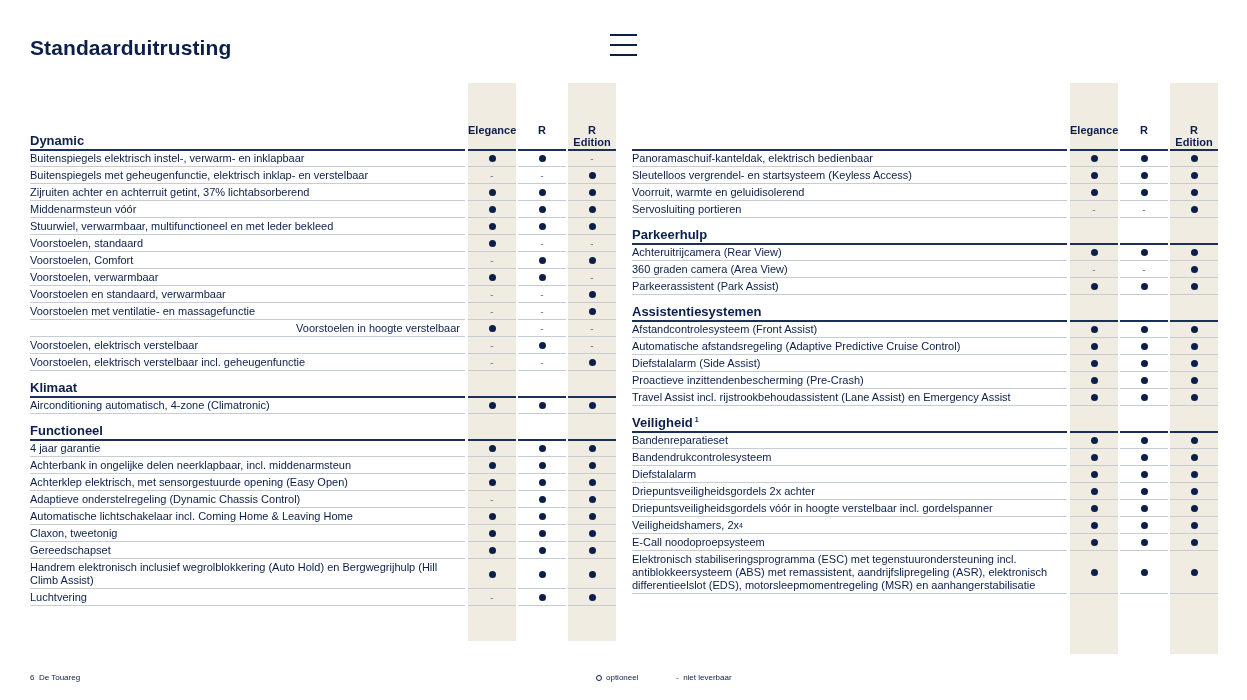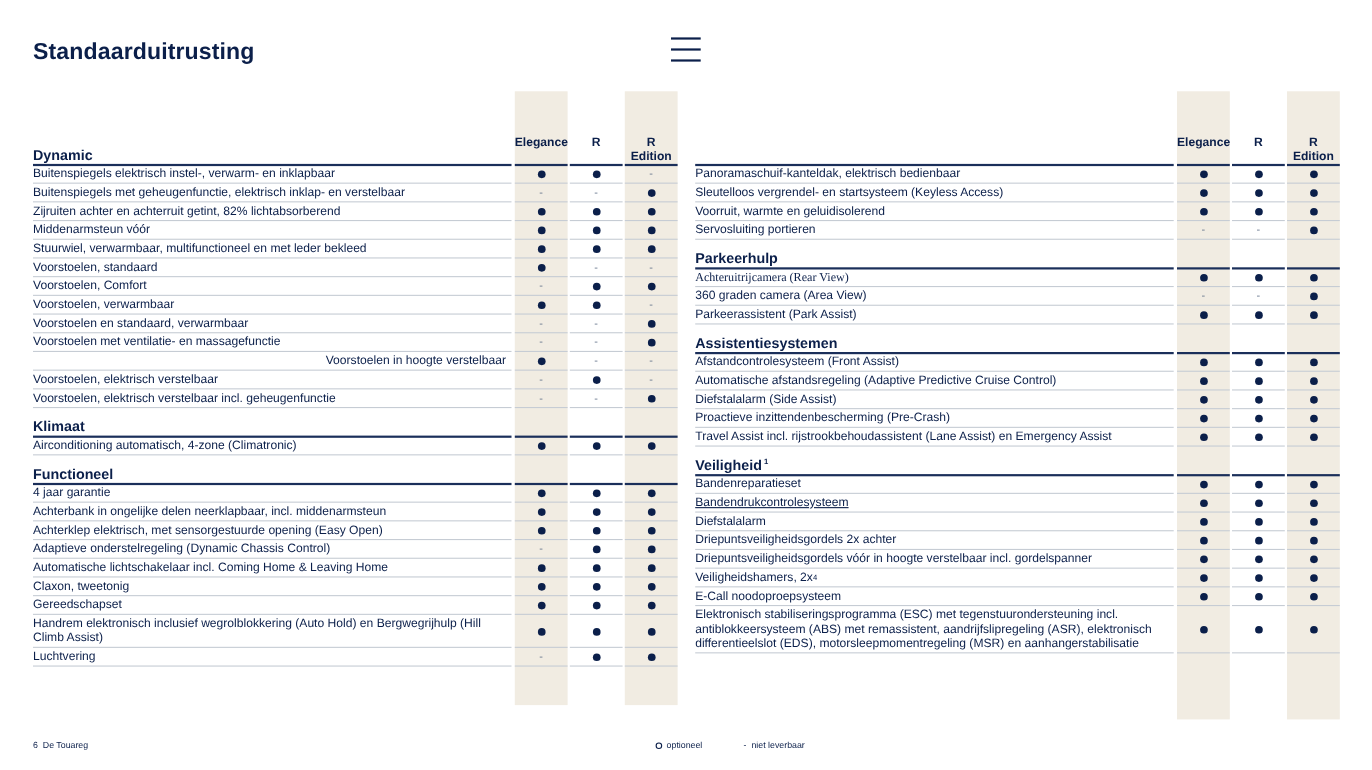--- a/index.html
+++ b/index.html
@@ -100,21 +100,21 @@
     <div class="cell-val" style="position: absolute; left: 568px; width: 48px; height: 15px;">
       <span class="dot"></span>
     </div>
   </div>
 <div class="rowline" style="left: 30px; top: 183px; width: 435px;"></div>
 <div class="rowline" style="left: 468px; top: 183px; width: 48px;"></div>
 <div class="rowline" style="left: 518px; top: 183px; width: 48px;"></div>
 <div class="rowline" style="left: 568px; top: 183px; width: 48px;"></div>
 <div class="row" style="top: 185px; height: 15px;">
     <div class="cell-label" style="position: absolute; left: 30px; width: 430px; height: 15px;">
-      <span>Zijruiten achter en achterruit getint, 82% lichtabsorberend</span>
+      <span>Zijruiten achter en achterruit getint, 37% lichtabsorberend</span>
     </div>
     <div class="cell-val" style="position: absolute; left: 468px; width: 48px; height: 15px;">
       <span class="dot"></span>
     </div>
     <div class="cell-val" style="position: absolute; left: 518px; width: 48px; height: 15px;">
       <span class="dot"></span>
     </div>
     <div class="cell-val" style="position: absolute; left: 568px; width: 48px; height: 15px;">
       <span class="dot"></span>
     </div>
@@ -571,21 +571,21 @@
 <div class="rowline" style="left: 632px; top: 217px; width: 435px;"></div>
 <div class="rowline" style="left: 1070px; top: 217px; width: 48px;"></div>
 <div class="rowline" style="left: 1120px; top: 217px; width: 48px;"></div>
 <div class="rowline" style="left: 1170px; top: 217px; width: 48px;"></div>
 <div class="heading" style="left: 632px; top: 227px;"><span>Parkeerhulp</span></div>
 <div class="rowline thick" style="left: 632px; top: 243px; width: 435px;"></div>
 <div class="rowline thick" style="left: 1070px; top: 243px; width: 48px;"></div>
 <div class="rowline thick" style="left: 1120px; top: 243px; width: 48px;"></div>
 <div class="rowline thick" style="left: 1170px; top: 243px; width: 48px;"></div>
 <div class="row" style="top: 245px; height: 15px;">
-    <div class="cell-label" style="position: absolute; left: 632px; width: 430px; height: 15px; font-family: Liberation Serif, serif;">
+    <div class="cell-label" style="position: absolute; left: 632px; width: 430px; height: 15px;">
       <span>Achteruitrijcamera (Rear View)</span>
     </div>
     <div class="cell-val" style="position: absolute; left: 1070px; width: 48px; height: 15px;">
       <span class="dot"></span>
     </div>
     <div class="cell-val" style="position: absolute; left: 1120px; width: 48px; height: 15px;">
       <span class="dot"></span>
     </div>
     <div class="cell-val" style="position: absolute; left: 1170px; width: 48px; height: 15px;">
       <span class="dot"></span>
@@ -743,21 +743,21 @@
     </div>
     <div class="cell-val" style="position: absolute; left: 1170px; width: 48px; height: 15px;">
       <span class="dot"></span>
     </div>
   </div>
 <div class="rowline" style="left: 632px; top: 448px; width: 435px;"></div>
 <div class="rowline" style="left: 1070px; top: 448px; width: 48px;"></div>
 <div class="rowline" style="left: 1120px; top: 448px; width: 48px;"></div>
 <div class="rowline" style="left: 1170px; top: 448px; width: 48px;"></div>
 <div class="row" style="top: 450px; height: 15px;">
-    <div class="cell-label" style="position: absolute; left: 632px; width: 430px; height: 15px; text-decoration: underline;">
+    <div class="cell-label" style="position: absolute; left: 632px; width: 430px; height: 15px;">
       <span>Bandendrukcontrolesysteem</span>
     </div>
     <div class="cell-val" style="position: absolute; left: 1070px; width: 48px; height: 15px;">
       <span class="dot"></span>
     </div>
     <div class="cell-val" style="position: absolute; left: 1120px; width: 48px; height: 15px;">
       <span class="dot"></span>
     </div>
     <div class="cell-val" style="position: absolute; left: 1170px; width: 48px; height: 15px;">
       <span class="dot"></span>

